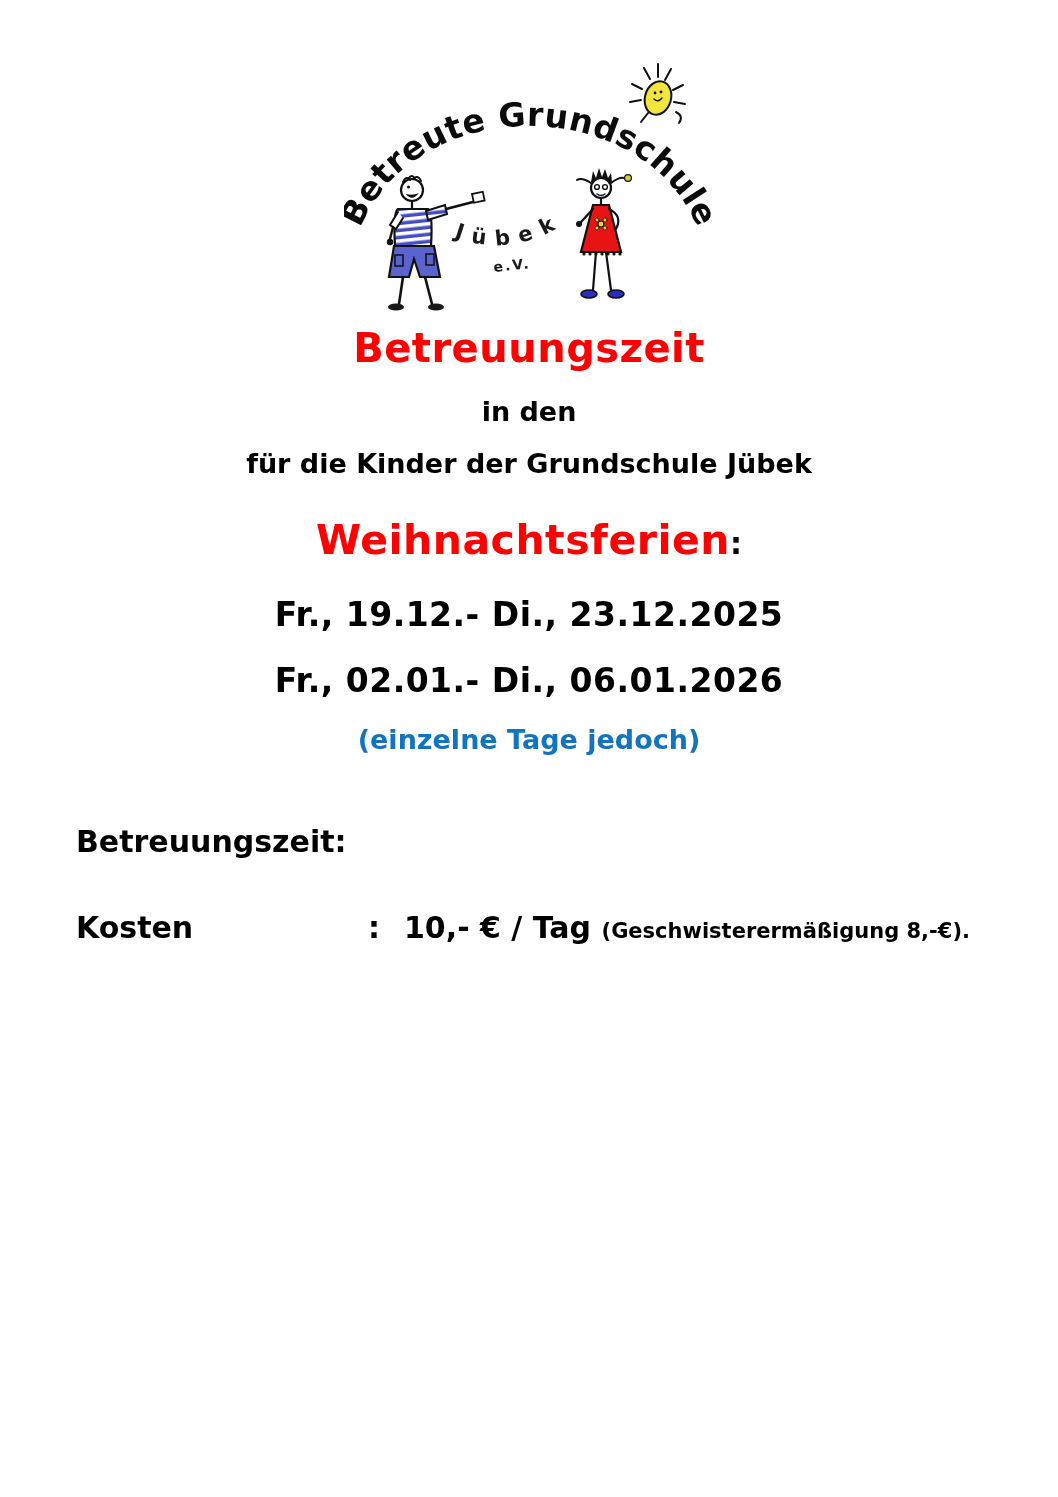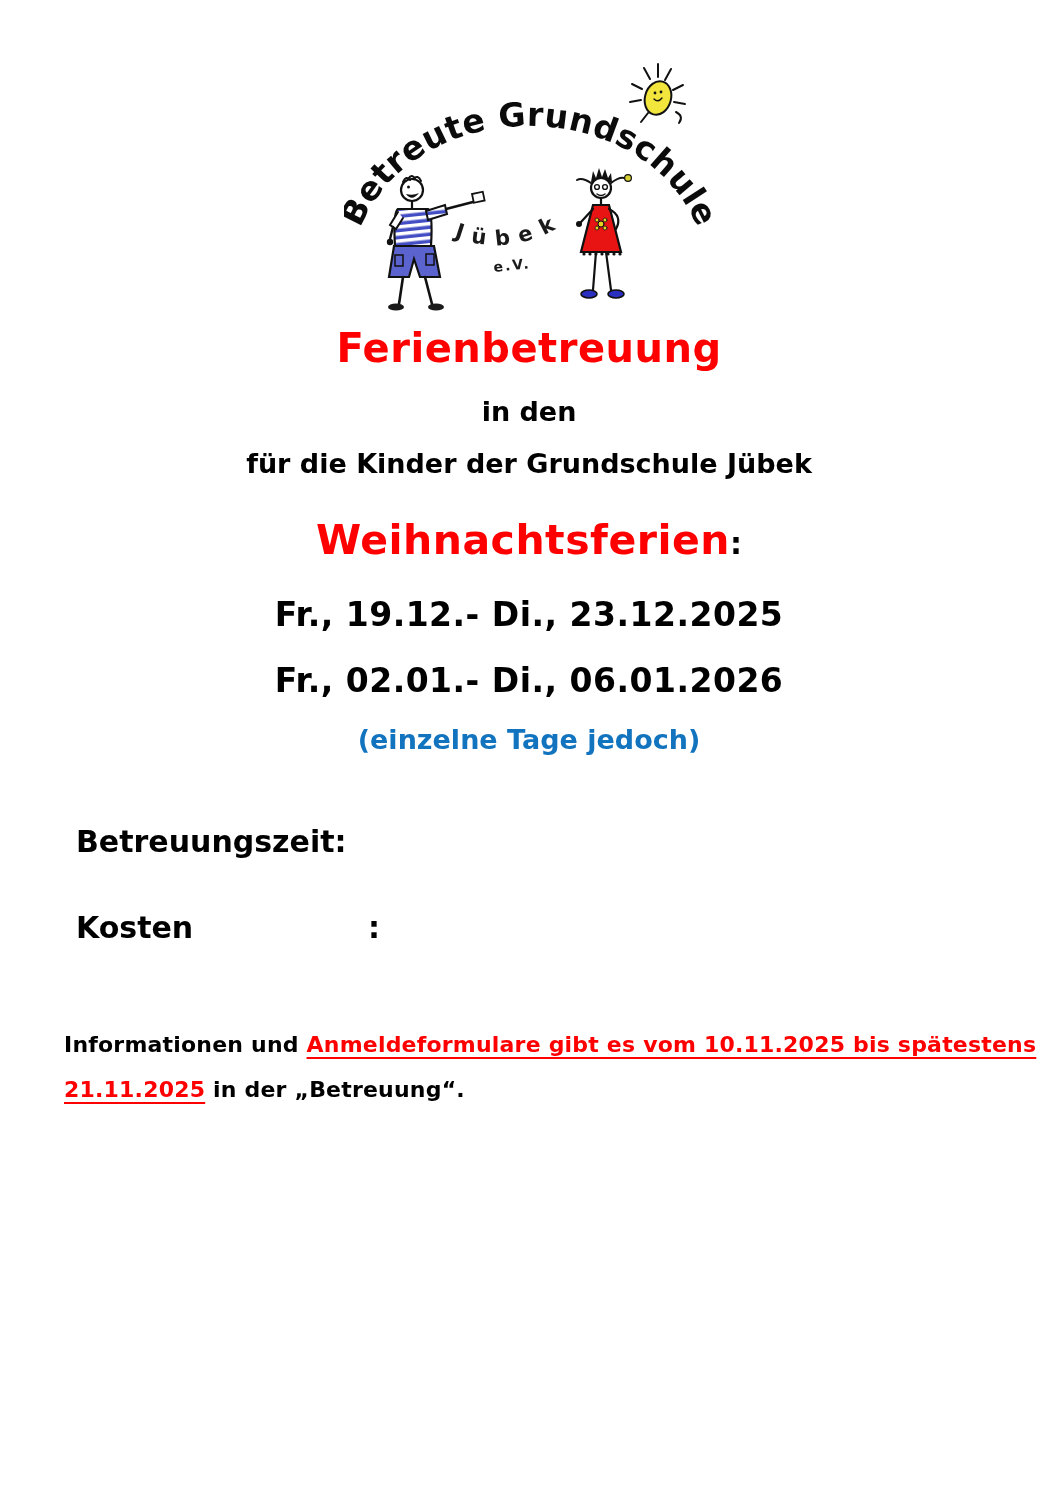--- a/index.html
+++ b/index.html
@@ -151,21 +151,21 @@
         <ellipse cx="272" cy="232" rx="8" ry="4" stroke="#111" stroke-width="1.6" fill="#2b2fc0"></ellipse>
       </g>
 
       <text font-size="21" font-weight="bold" fill="#1a1a1a" letter-spacing="10">
         <textPath href="#jpath" startOffset="8%">Jübek</textPath>
       </text>
       <text x="150" y="210" font-size="14" font-weight="bold" fill="#1a1a1a" letter-spacing="2" transform="rotate(-6 150 210)">e.V.</text>
     </svg>
   </div>
 
-  <div class="title">Ferienbetreuung</div>
+  <div class="title">Betreuungszeit</div>
 
   <div class="subs">
     <div>in den</div>
     <div>für die Kinder der Grundschule Jübek</div>
   </div>
 
   <div class="holiday">
     <span class="red">Weihnachtsferien</span><span class="colon">:</span>
   </div>
 
@@ -176,22 +176,21 @@
 
   <div class="note-blue">(einzelne Tage jedoch)</div>
 
   <div class="details">
     <div class="detail-row">
       <span class="label-wide">Betreuungszeit:</span>
     </div>
     <div class="detail-row second">
       <span class="label-cost">Kosten</span>
       <span class="cost-colon">:</span>
+      <span>
+        <span>10,- € / Tag </span><span class="small-note">(Geschwisterermäßigung 8,-€).</span>
+      </span>
     </div>
   </div>
 
 
-  <p class="registration">
-    <span>Informationen und </span><span class="hl">Anmeldeformulare gibt es vom 10.11.2025 bis spätestens</span><br>
-    <span class="hl">21.11.2025</span><span> in der „Betreuung“.</span>
-  </p>
 
 </div>
 
 </body></html>

